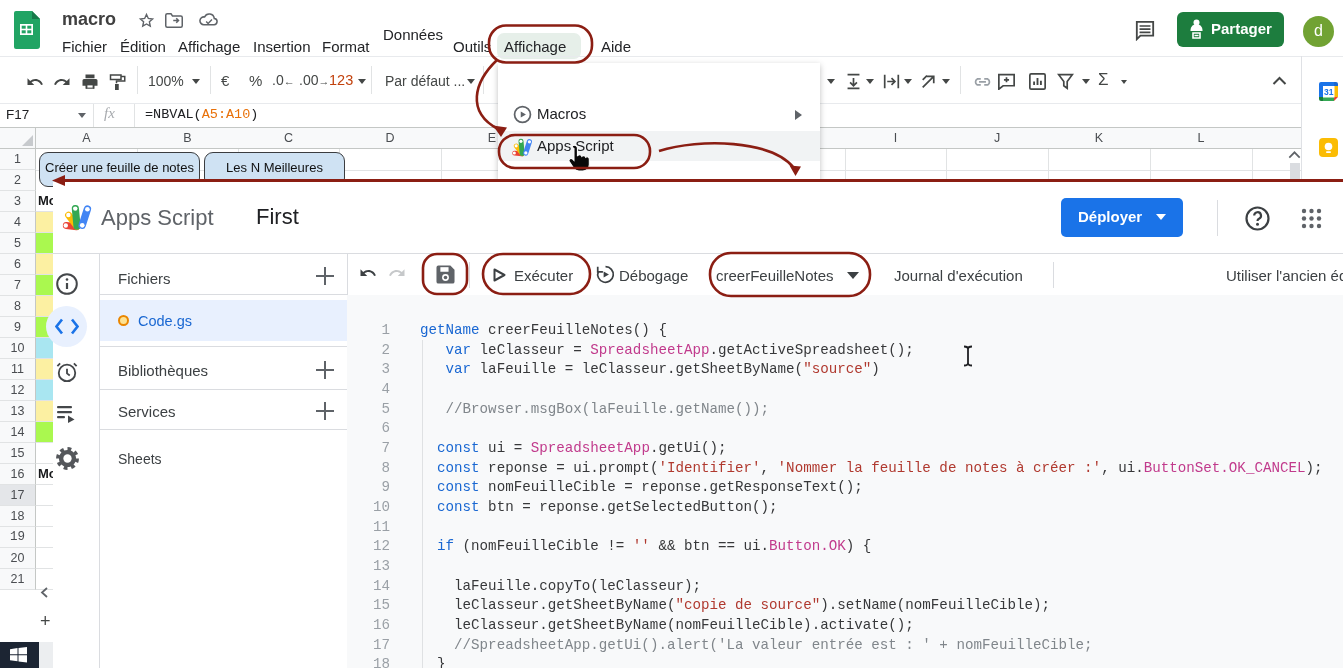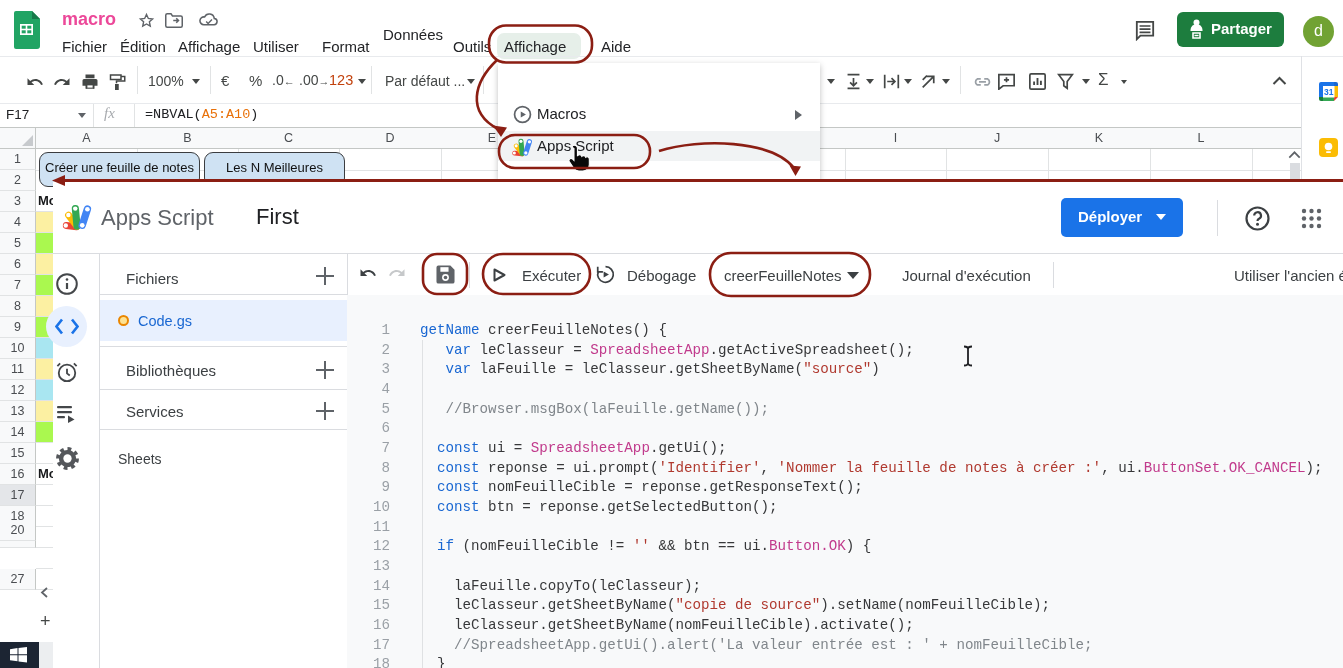--- a/index.html
+++ b/index.html
@@ -19,21 +19,21 @@
 .rowh { position:absolute; left:0; width:36px; background:#f8f9fa; color:#4a4d51; font-size:12.5px; text-align:center; border-bottom:1px solid #e1e3e4; border-right:1px solid #c4c7c5; }
 .cellA { position:absolute; left:36px; width:17px; border-bottom:1px solid #e1e3e4; }
 .sbtn { position:absolute; top:152px; height:35px; background:#cfe2f3; border:1.5px solid #3b3d40; border-radius:9px; font-size:13px; color:#111; text-align:center; line-height:30px; }
 
 #menu { position:absolute; left:498px; top:63px; width:322px; height:118px; background:#fff; box-shadow:0 2px 6px rgba(0,0,0,.25); z-index:10; }
 .mitem { position:absolute; left:0; width:100%; height:32px; }
 .mtxt { position:absolute; left:39px; top:6px; font-size:15px; color:#202124; }
 .marr { position:absolute; right:18px; top:11px; width:0; height:0; border-top:5px solid transparent; border-bottom:5px solid transparent; border-left:7px solid #5f6368; }
 
 #asw { position:absolute; left:53px; top:182px; width:1290px; height:486px; background:#fff; z-index:20; }
-.aslbl { font-size:15px; font-weight:500; color:#3c4043;margin-left:8px; }
+.aslbl { font-size:15px; font-weight:500; color:#3c4043; }
 .plus { position:absolute; width:18px; height:18px; }
 .plus:before { content:""; position:absolute; left:8px; top:0; width:2px; height:18px; background:#5f6368; }
 .plus:after { content:""; position:absolute; left:0; top:8px; width:18px; height:2px; background:#5f6368; }
 #code { position:absolute; left:294px; top:113px; right:0; bottom:0; background:#f8f9fa; font-family:"Liberation Mono", monospace; font-size:14.2px; line-height:19.65px; white-space:pre; color:#37383a; }
 #lnum { position:absolute; left:0; top:26px; width:43px; text-align:right; color:#9aa0a6; }
 #clines { position:absolute; left:73px; top:26px; }
 .kw { color:#1967d2; } .cls { color:#c13a8c; } .str { color:#b0392f; } .cmt { color:#80868b; }
 
 #ann { position:absolute; inset:0; z-index:30; pointer-events:none; }
 </style>
@@ -43,37 +43,37 @@
   <div id="sheets">
 
     <svg class="abs" style="left:14px;top:11px" width="26" height="39" viewBox="0 0 26 39">
       <path d="M2 0 h16 l8 8 v27 a3 3 0 0 1 -3 3 h-21 a2 2 0 0 1 -2 -2 v-34 a2 2 0 0 1 2 -2 z" fill="#21a464"></path>
       <path d="M18 0 l8 8 h-8 z" fill="#18794a"></path>
       <rect x="6" y="13" width="13" height="11" fill="#fff"></rect>
       <rect x="7.7" y="14.7" width="9.6" height="7.6" fill="#21a464"></rect>
       <rect x="11.7" y="13" width="1.6" height="11" fill="#fff"></rect>
       <rect x="6" y="17.7" width="13" height="1.6" fill="#fff"></rect>
     </svg>
-    <div class="abs" style="left:62px;top:9px;font-size:18px;font-weight:700;color:#ec4899">macro</div>
+    <div class="abs" style="left:62px;top:9px;font-size:18px;font-weight:700;color:#404040">macro</div>
     <svg class="abs" style="left:138px;top:12px" width="17" height="17" viewBox="0 0 24 24" fill="none" stroke="#5f6368" stroke-width="2">
         <path d="M12 3.5l2.6 5.6 6 .7-4.5 4.1 1.2 6-5.3-3-5.3 3 1.2-6-4.5-4.1 6-.7z"></path>
       </svg>
     <svg class="abs" style="left:165px;top:13px" width="18" height="15" viewBox="0 0 24 20" fill="none" stroke="#5f6368" stroke-width="2">
         <path d="M1 3 a2 2 0 0 1 2-2 h5 l2 3 h11 a2 2 0 0 1 2 2 v11 a2 2 0 0 1 -2 2 h-18 a2 2 0 0 1 -2-2 z"></path>
         <path d="M11 10 h7 m-3 -3 l3 3 l-3 3"></path>
       </svg>
     <svg class="abs" style="left:199px;top:13px" width="19" height="14" viewBox="0 0 24 18" fill="none" stroke="#5f6368" stroke-width="2">
         <path d="M6 15 a5 5 0 1 1 1-9.9 a6.5 6.5 0 0 1 12.4 1.9 a4 4 0 0 1 -.9 8 z"></path>
         <path d="M9 11 l2.5 2.5 l5-5" stroke-width="1.8"></path>
       </svg>
 
     <div class="menutxt abs" style="left:62px;top:38px">Fichier</div>
     <div class="menutxt abs" style="left:120px;top:38px">Édition</div>
     <div class="menutxt abs" style="left:178px;top:38px">Affichage</div>
-    <div class="menutxt abs" style="left:253px;top:38px">Utiliser</div>
+    <div class="menutxt abs" style="left:253px;top:38px">Insertion</div>
     <div class="menutxt abs" style="left:322px;top:38px">Format</div>
     <div class="menutxt abs" style="left:383px;top:26px">Données</div>
     <div class="menutxt abs" style="left:453px;top:38px">Outils</div>
     <div class="abs" style="left:497px;top:33px;width:84px;height:26px;background:#e6efe9;border-radius:7px"></div>
     <div class="menutxt abs" style="left:504px;top:38px">Affichage</div>
     <div class="menutxt abs" style="left:601px;top:38px">Aide</div>
     <div class="hline" style="left:0;top:56px;width:1343px;background:#e8eaed"></div>
 
     <svg class="tbico abs" style="left:26px;top:73px" width="18" height="18" viewBox="0 0 24 24" fill="#444746">
         <path d="M12.5 8c-2.65 0-5.05.99-6.9 2.6L2 7v9h9l-3.62-3.62c1.39-1.16 3.16-1.88 5.12-1.88 3.54 0 6.55 2.31 7.6 5.5l2.37-.78C21.08 11.03 17.15 8 12.5 8z"></path>
@@ -177,22 +177,22 @@
     <div class="rowh" style="top:338px;height:21px;line-height:20px;">10</div>
     <div class="rowh" style="top:359px;height:21px;line-height:20px;">11</div>
     <div class="rowh" style="top:380px;height:21px;line-height:20px;">12</div>
     <div class="rowh" style="top:401px;height:21px;line-height:20px;">13</div>
     <div class="rowh" style="top:422px;height:21px;line-height:20px;">14</div>
     <div class="rowh" style="top:443px;height:21px;line-height:20px;">15</div>
     <div class="rowh" style="top:464px;height:21px;line-height:20px;">16</div>
     <div class="rowh" style="top:485px;height:21px;line-height:20px;background:#e4e6e9;">17</div>
     <div class="rowh" style="top:506px;height:21px;line-height:20px;">18</div>
     <div class="rowh" style="top:527px;height:21px;line-height:20px;font-family:Liberation Mono, monospace;">19</div>
-    <div class="rowh" style="top:520px;height:21px;line-height:20px;">20</div>
-    <div class="rowh" style="top:569px;height:21px;line-height:20px;">27</div>
+    <div class="rowh" style="top:548px;height:21px;line-height:20px;">20</div>
+    <div class="rowh" style="top:569px;height:21px;line-height:20px;">21</div>
 
     <div class="cellA" style="top:191px;height:21px;">
         <span style="font-size:13px;font-weight:700;color:#17181a;line-height:20px;padding-left:2px;display:block;overflow:hidden">Moy</span>
       </div>
     <div class="cellA" style="top:212px;height:21px;background:#fcf0a2;"></div>
     <div class="cellA" style="top:233px;height:21px;background:#aaf84f;"></div>
     <div class="cellA" style="top:254px;height:21px;background:#fcf0a2;"></div>
     <div class="cellA" style="top:275px;height:21px;background:#aaf84f;"></div>
     <div class="cellA" style="top:296px;height:21px;background:#fcf0a2;"></div>
     <div class="cellA" style="top:317px;height:21px;background:#aaf84f;"></div>

